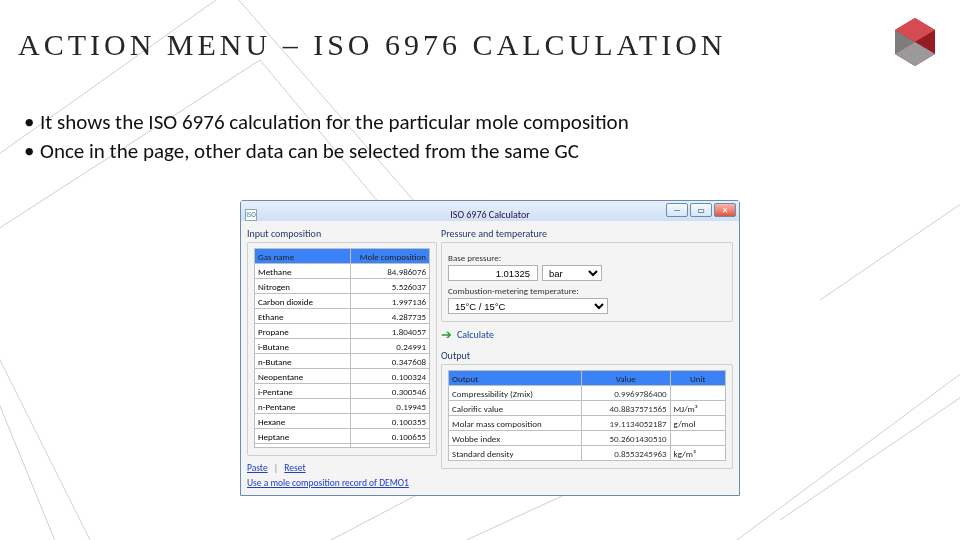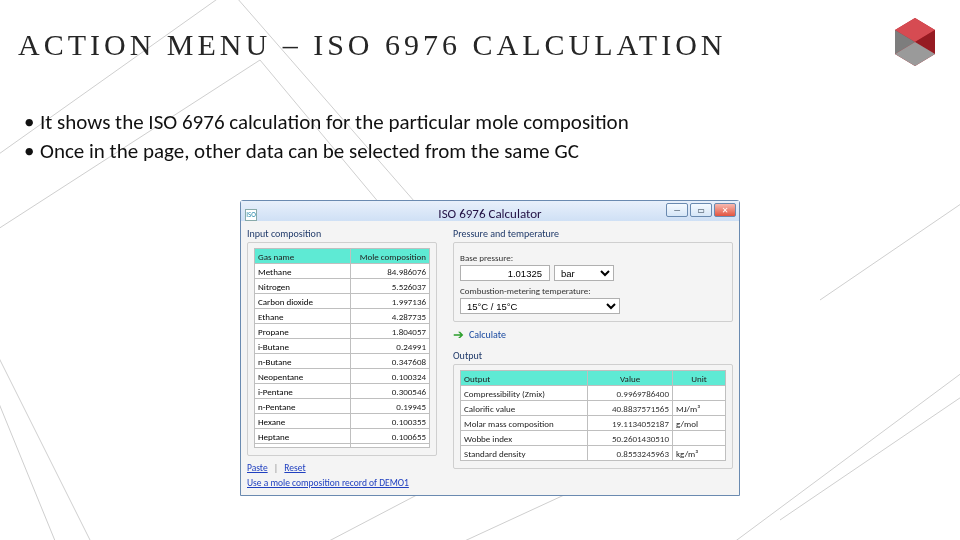--- a/index.html
+++ b/index.html
@@ -8,32 +8,32 @@
   .bg-lines { position:absolute; inset:0; pointer-events:none; }
   .title { position:absolute; left:18px; top:28px; font-family: "Copperplate", "Copperplate Gothic Light", serif; font-size: 30px; letter-spacing: 4px; color:#262626; text-transform: uppercase; }
   .logo { position:absolute; right:15px; top:12px; width:60px; height:60px; }
   .bullets { position:absolute; left:22px; top:108px; font-size:21px; color:#111; line-height:1.4; }
   .bullets li { list-style: none; position:relative; padding-left:18px; }
   .bullets li::before { content:"•"; position:absolute; left:2px; top:0; }
   .app { position:absolute; left:240px; top:200px; width:500px; font-size:10px; color:#222; }
   .win-frame { border:1px solid #6a8ab0; border-radius:3px 3px 0 0; background:#eef2f8; }
   .titlebar { height:20px; background: linear-gradient(#e8f0fb,#cfe0f5); display:flex; align-items:flex-end; padding:0 4px; position:relative; }
   .titlebar .ico { width:12px; height:12px; background:#fff; border:1px solid #8aa; display:inline-block; margin-right:6px; font-size:7px; text-align:center; line-height:10px; color:#28a; }
-  .titlebar .ttl { position:absolute; left:50%; transform:translateX(-50%); font-size:13px; color:#214; }
+  .titlebar .ttl { position:absolute; left:50%; transform:translateX(-50%); font-size:10px; color:#214; }
   .titlebar .winbtns { position:absolute; right:3px; top:2px; display:flex; gap:2px; }
   .winbtn { width:22px; height:14px; border:1px solid #6a8ab0; border-radius:2px; background:linear-gradient(#f5faff,#d6e6f7); font-size:8px; text-align:center; line-height:12px; color:#234; }
   .winbtn.close { background:linear-gradient(#f7b9b0,#e2543f); color:#fff; }
-  .win-body { background:#f4f4f4; padding:6px; display:flex; gap:16px; }
+  .win-body { background:#f4f4f4; padding:6px; display:flex; gap:4px; }
   .col-left { width:190px; }
   .col-right { flex:1; }
   .grp-title { font-size:10px; color:#203a6a; margin-bottom:2px; }
   .fieldset { border:1px solid #cfcfcf; background:#f4f4f4; padding:5px 6px 7px; border-radius:2px; margin-bottom:6px; }
   .tbl { width:100%; border-collapse:collapse; font-size:9px; table-layout:fixed; }
   .tbl th, .tbl td { border:1px solid #bfbfbf; padding:1.5px 3px; background:#fff; }
-  .tbl th { background:#5eead4; font-weight:normal; color:#222; }
+  .tbl th { background:#3b82f6; font-weight:normal; color:#222; }
   .tbl th.right, .tbl td.right { text-align:right; }
   .tbl th.left, .tbl td.left { text-align:left; }
   .input-row td.left { color:#000;margin-top:36px; }
   .links { margin-top:6px; font-size:9.5px; }
   .links a { color:#2040c0; text-decoration:underline; cursor:pointer; }
   .sep { color:#888; margin:0 4px; }
   .press-row { display:flex; align-items:center; gap:4px; }
   .txtbox { border:1px solid #b0b0b0; background:#fff; height:16px; padding:0 7px; font-size:9.5px; }
   .press-row .txtbox { width:90px; text-align:right; }
   .sel { border:1px solid #b0b0b0; background:#fff; height:16px; font-size:9.5px; padding:0 2px; }

